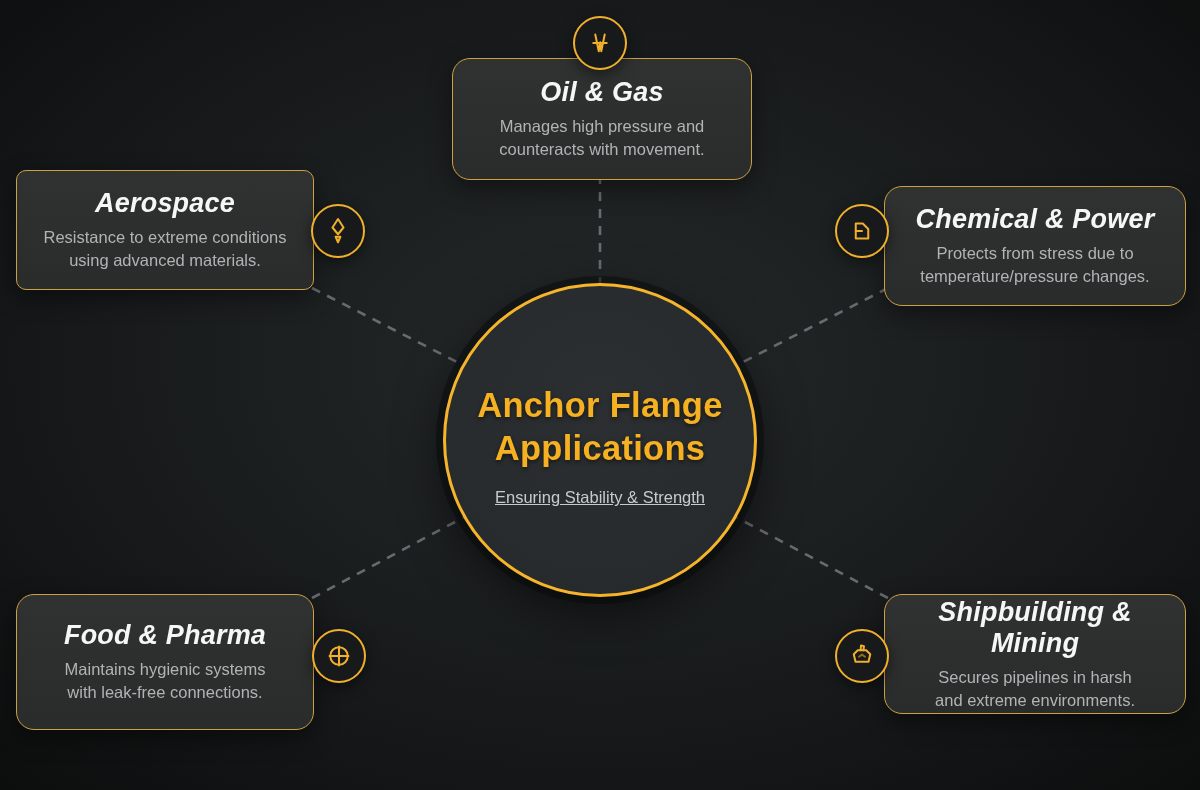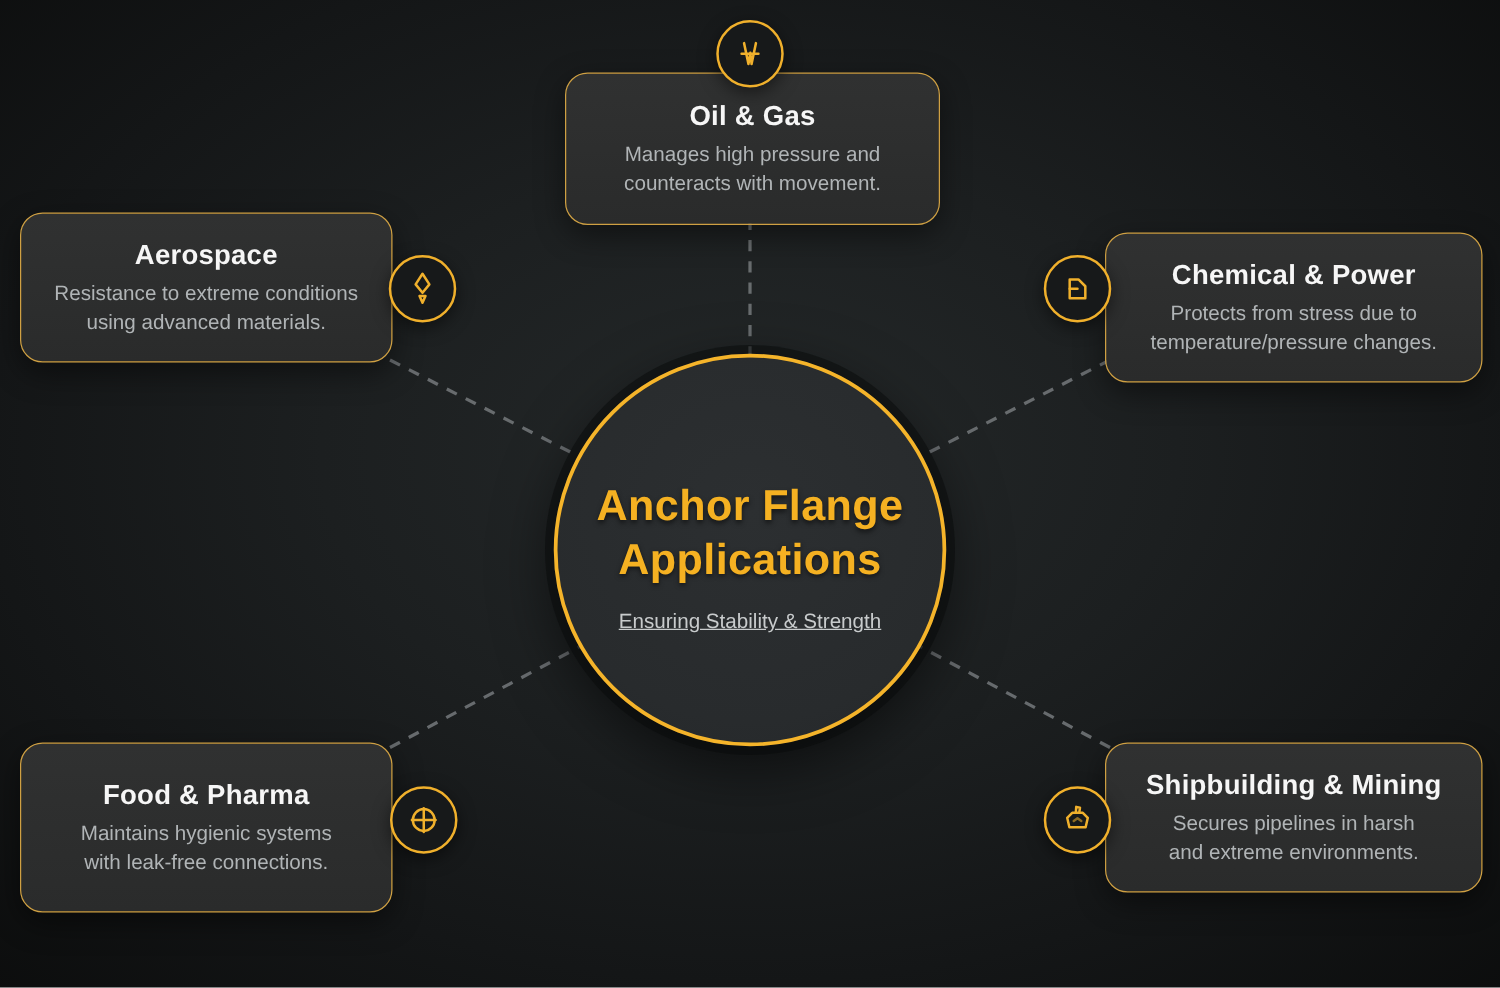--- a/index.html
+++ b/index.html
@@ -28,31 +28,31 @@
     border-radius: 18px;
     box-shadow: 0 8px 24px rgba(0,0,0,.45);
     display: flex; flex-direction: column;
     align-items: center; justify-content: center;
     text-align: center;
     box-sizing: border-box;
     padding: 10px 16px;
   }
   .card h2 {
     margin: 0 0 7px 0;
-    font-size: 22px; font-weight: 700;
-    color: #f6f6f6; letter-spacing: .2px;
+    font-size: 27px; font-weight: 700;
+    color: #f6f6f6; letter-spacing: .2px; font-style: italic;
   }
   .card p {
     margin: 0;
     font-size: 16.5px; line-height: 1.38;
     color: #b0b4b6;
     white-space: pre-line;
   }
   .card-oil  { left: 452px; top: 58px;  width: 300px; height: 122px; }
-  .card-aero { left: 16px;  top: 170px; width: 298px; height: 120px; }
+  .card-aero { left: 16px;  top: 170px; width: 298px; height: 120px; border-radius: 10px; }
   .card-chem { left: 884px; top: 170px; width: 302px; height: 120px; margin-top: 16px; }
   .card-food { left: 16px;  top: 594px; width: 298px; height: 136px; }
   .card-ship { left: 884px; top: 594px; width: 302px; height: 120px; }
 
   
   .icon-badge {
     position: absolute; z-index: 4;
     width: 54px; height: 54px;
     border-radius: 50%;
     background: #17191a;

